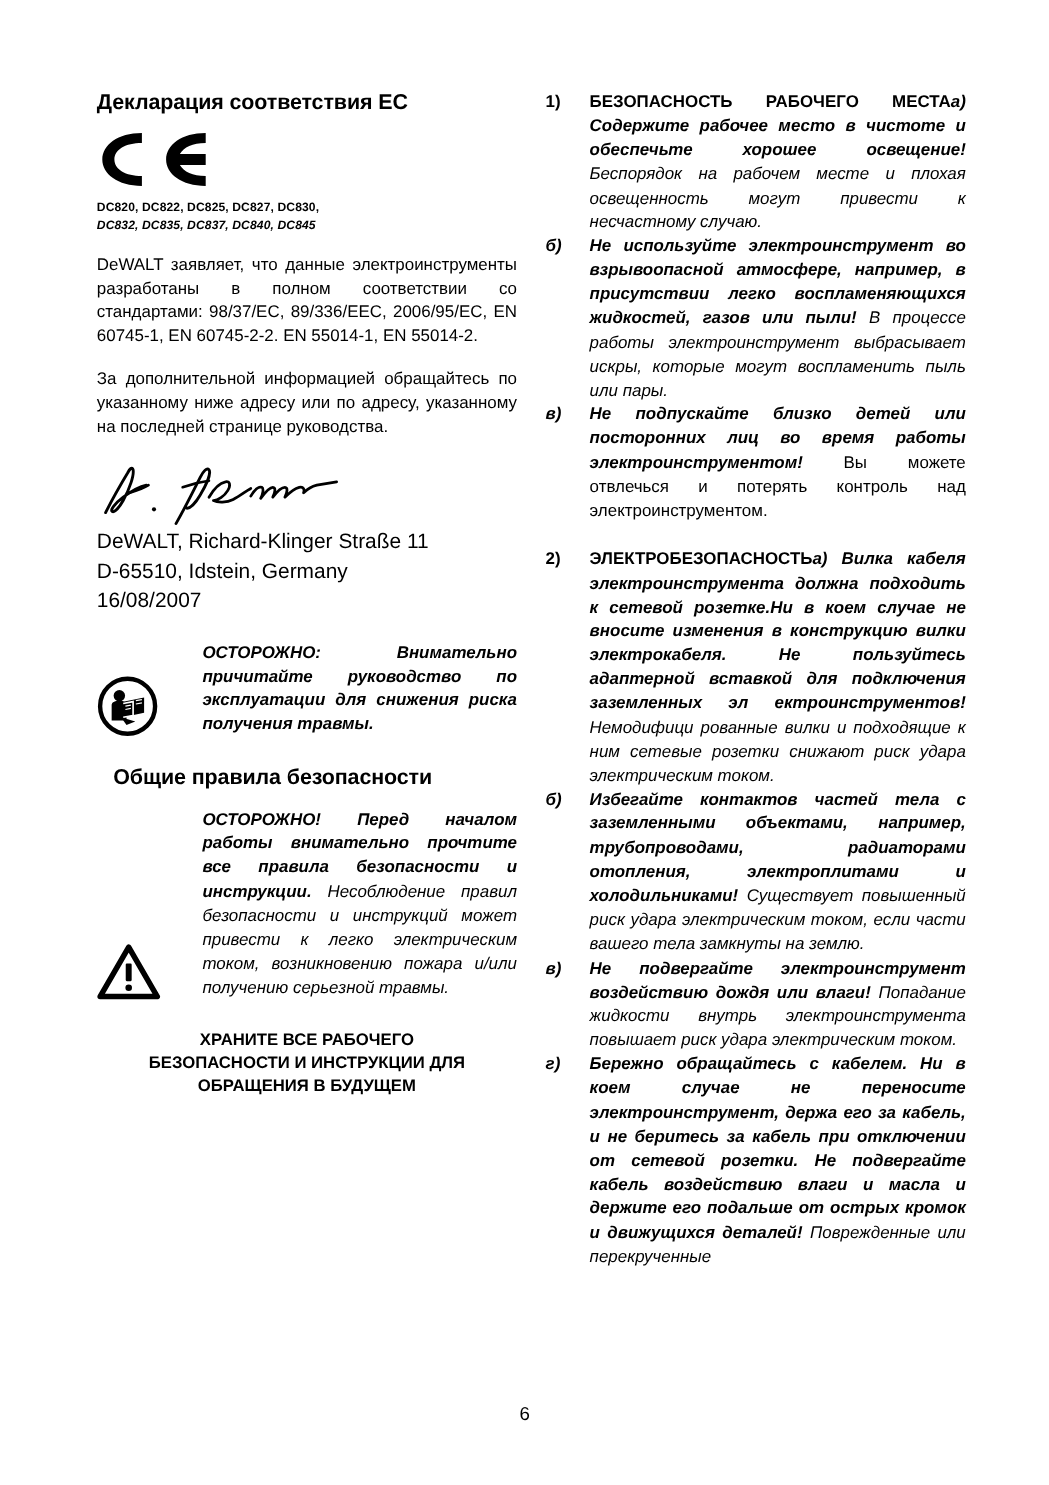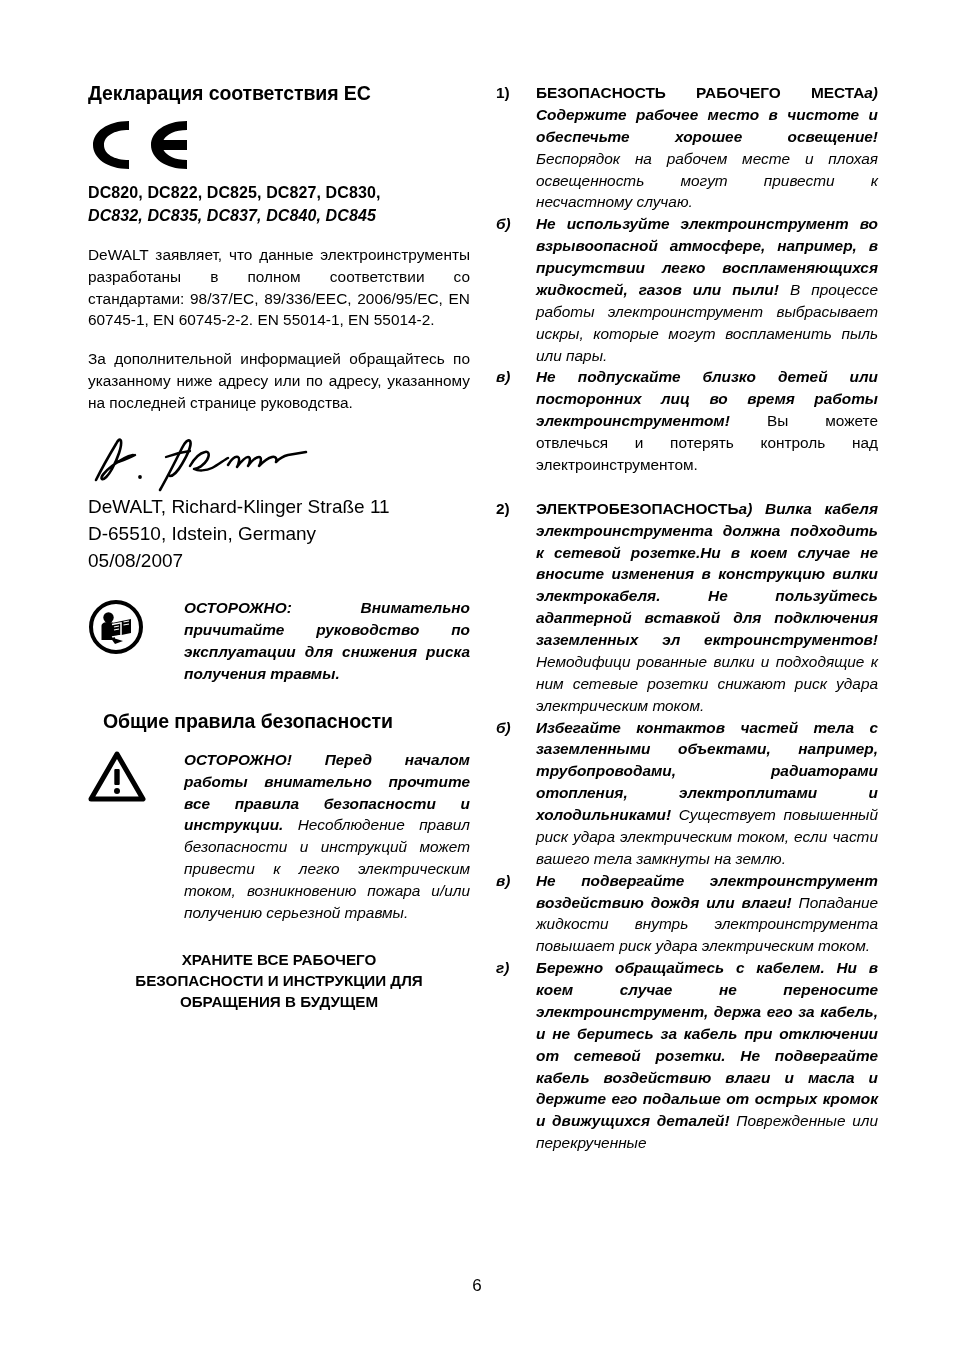--- a/index.html
+++ b/index.html
@@ -55,21 +55,21 @@
     font-size: 15.4px;
     line-height: 1.42;
     text-align: justify;
   }
 
   p + p { margin-top: 0; }
 
   .gap-md { margin-top: 17px !important; }
 
   .models {
-    font-size: 16px;
+    font-size: 11px;
     font-weight: bold;
     line-height: 1.42;
     text-align: justify;
     margin: 0 0 16px 0;
     letter-spacing: 0.1px;
   }
   .models .line2 { text-align: left; font-style: italic; }
 
   .body-roman { font-style: normal; font-weight: normal; }
   .body-italic { font-style: italic; font-weight: normal; }
@@ -91,21 +91,21 @@
   .address {
     font-size: 19px;
     line-height: 1.42;
     text-align: left;
   }
 
   
   .warn-row {
     display: flex;
     margin-top: 22px;
-    align-items: flex-start;
+    align-items: flex-end;
   }
   .warn-icon {
     width: 96px;
     flex: 0 0 96px;
     padding-top: 2px;
   }
   .warn-icon svg { display: block; }
   .warn-text {
     flex: 1 1 auto;
     font-size: 15.4px;
@@ -203,21 +203,21 @@
             <path d="M78 25 C86 22 94 20 102 19" stroke-width="2.3"></path>
             <path d="M102 34 C106 27 112 21 117 20 C121 19 122 23 119 28 C116 33 110 37 106 37 C110 39 118 39 124 36 C130 33 136 28 140 26" stroke-width="2.5"></path>
             <path d="M140 33 C143 28 147 24 150 25 C152 26 151 31 149 35 C152 31 157 25 160 25 C163 25 162 30 160 34 C163 30 168 25 171 25 C174 25 173 30 171 34 C175 30 180 26 184 25 C188 24 189 27 188 30 C191 27 196 24 200 23 C206 22 212 21 218 20" stroke-width="2.5"></path>
           </g>
         </svg>
       </div>
 
       <div class="address body-roman">
         <div>DeWALT, Richard-Klinger Straße 11</div>
         <div>D-65510, Idstein, Germany</div>
-        <div>05/08/2007</div>
+        <div>16/08/2007</div>
       </div>
 
       <div class="warn-row">
         <div class="warn-icon">
           <svg viewBox="0 0 56 56" width="56" height="56" aria-hidden="true">
             <circle cx="28" cy="28" r="25" fill="none" stroke="#000" stroke-width="4"></circle>
             <circle cx="20.5" cy="18.5" r="5.2" fill="#000"></circle>
             <path d="M13.5 27 C13.5 24.5 16 23 20.5 23 C25 23 27 24.5 27 27 L27 41 L13.5 41 Z" fill="#000"></path>
             <path d="M24 24 L24 38 L43 34 L43 20 Z" fill="#000"></path>
             <path d="M24 25.5 L33 23.8 L33 36.4 L24 38" fill="none" stroke="#fff" stroke-width="1.5"></path>

